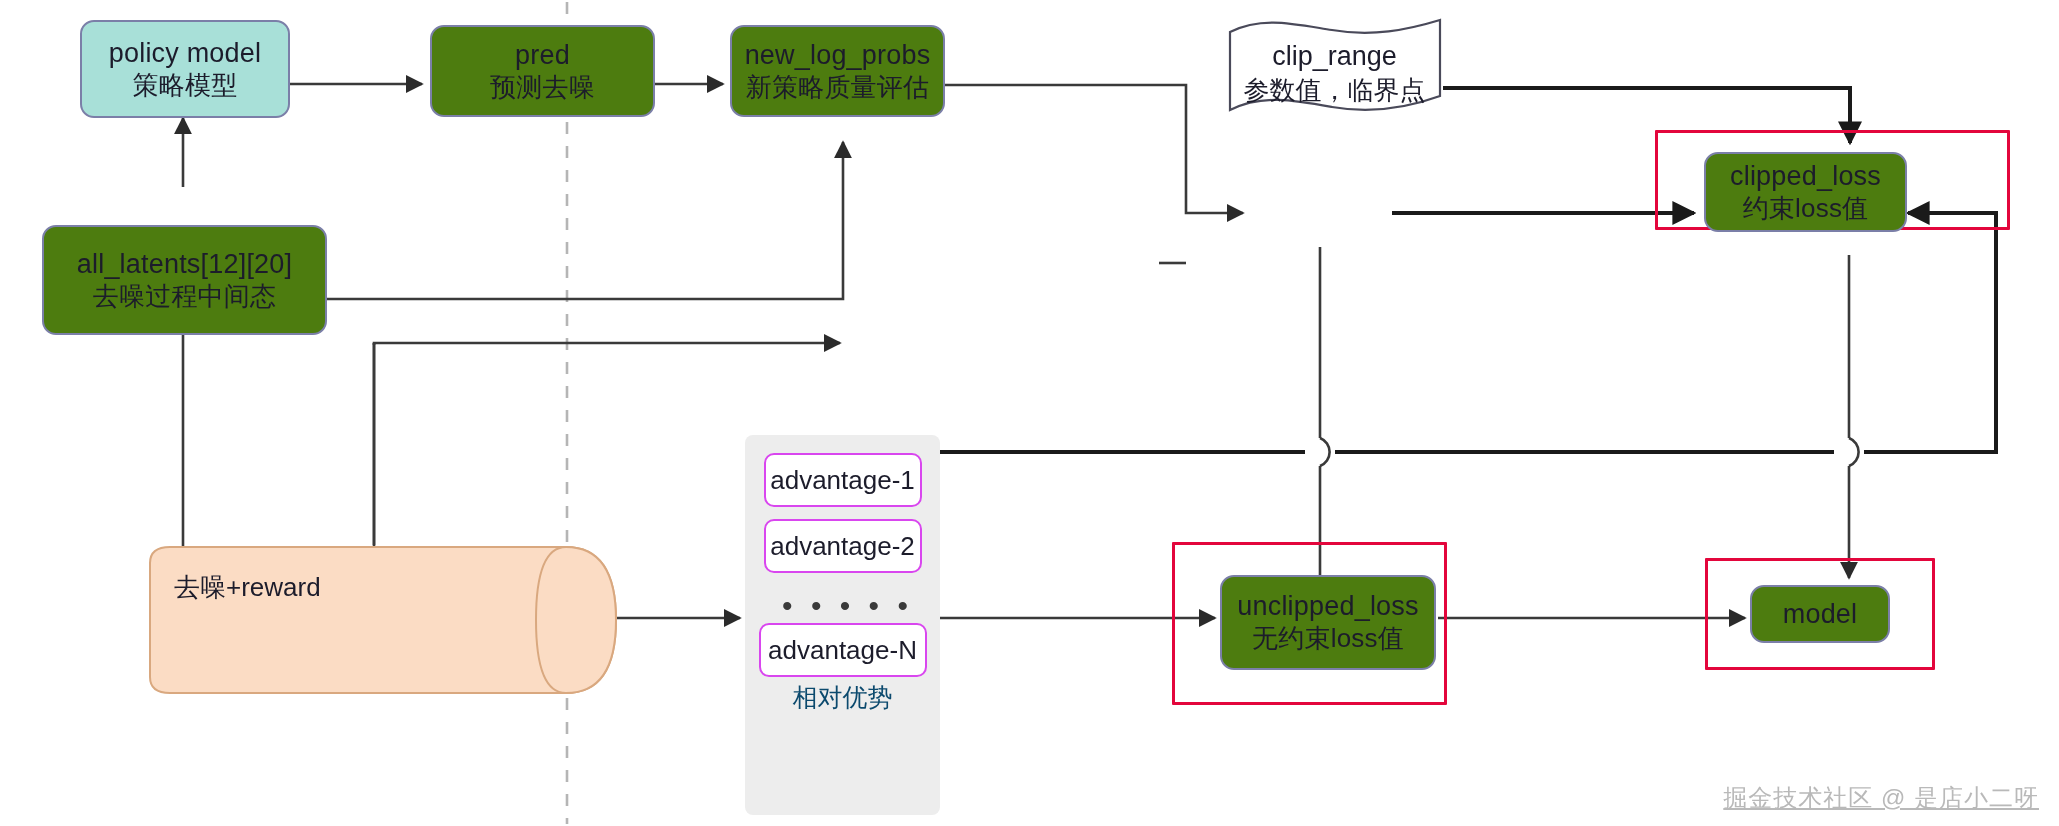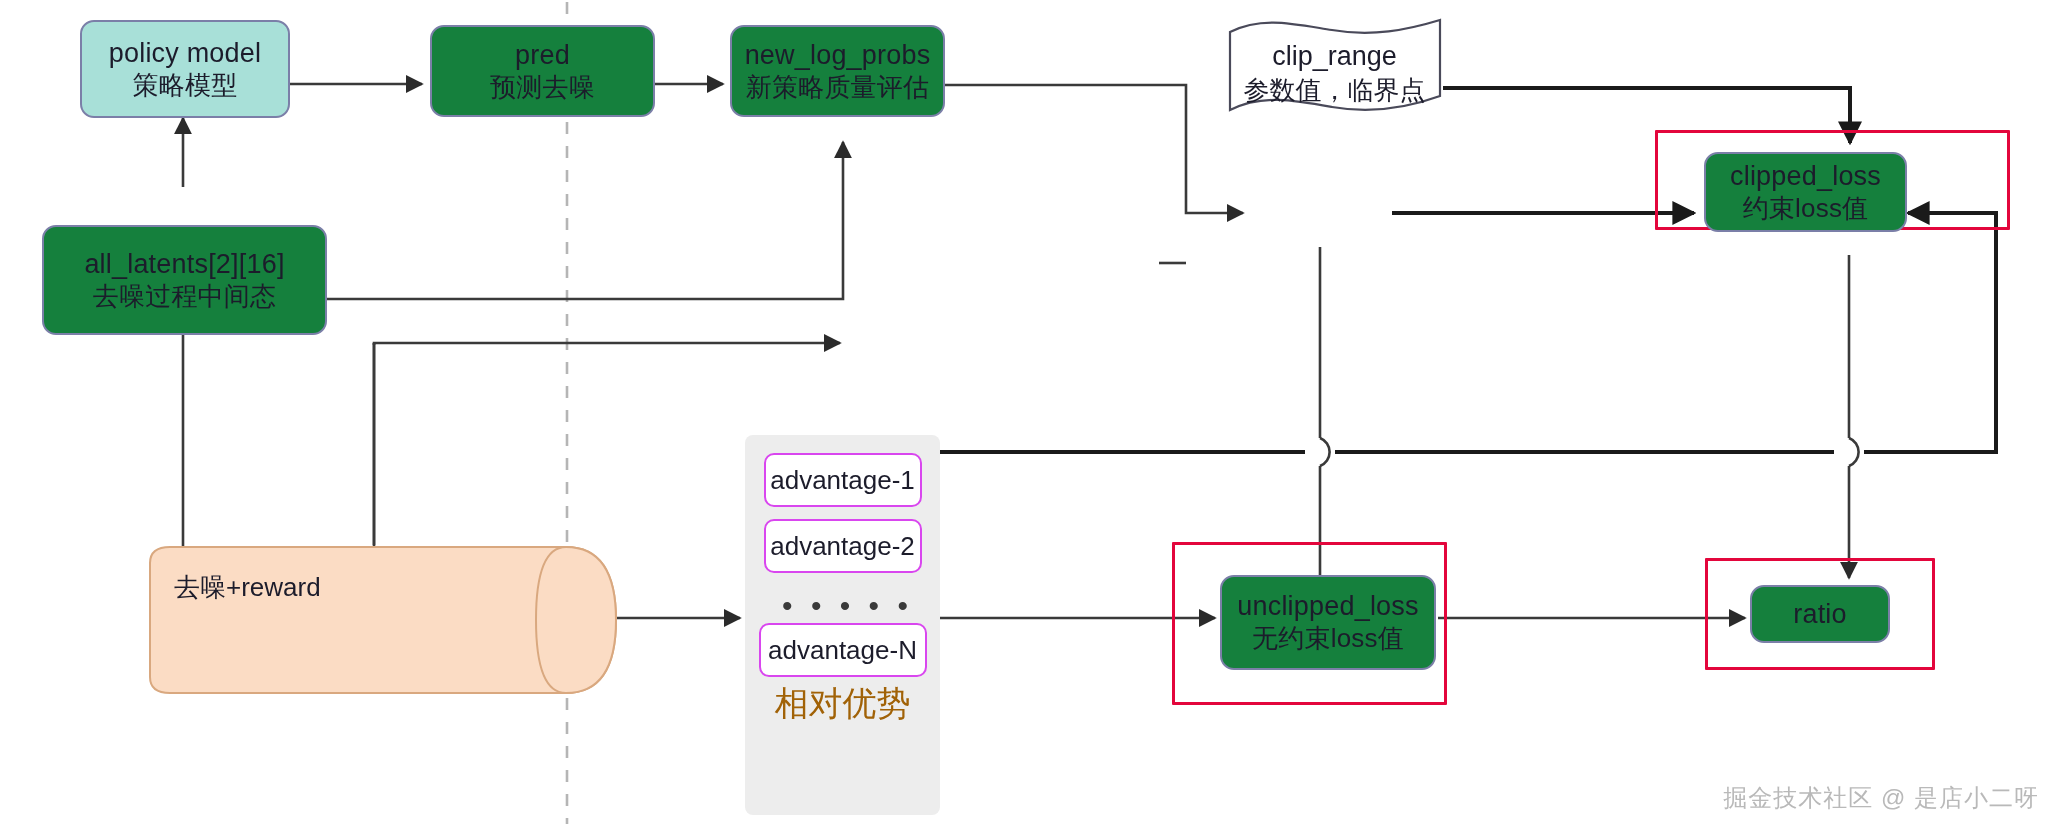--- a/index.html
+++ b/index.html
@@ -23,21 +23,21 @@
   .node{
     position:absolute;
     box-sizing:border-box;
     display:flex;
     flex-direction:column;
     align-items:center;
     justify-content:center;
     text-align:center;
     border:2px solid #7b7fa8;
     border-radius:14px;
-    background:#15803d;
+    background:#4d7c0f;
     color:#1c1c2b;
     line-height:1.22;
   }
   .node .l1{font-size:27px;letter-spacing:.2px;}
   .node .l2{font-size:26px;letter-spacing:.2px;}
   .node.green{background:#a8e0d8;border-color:#7b7fa8;}
   .redbox{
     position:absolute;
     box-sizing:border-box;
     border:3px solid #e3063c;
@@ -73,22 +73,22 @@
     line-height:1;
     height:34px;
     display:flex;
     align-items:center;
     justify-content:center;
     width:100%;
     padding-left:10px;
     box-sizing:border-box;
   }
   .adv-caption{
-    font-size:34px;
-    color:#a16207;
+    font-size:25px;
+    color:#0c4a6e;
     margin-top:4px;
   }
   .cyl{
     position:absolute;
   }
   .cyl-label{
     position:absolute;
     left:26px;
     top:26px;
     text-align:left;
@@ -112,20 +112,21 @@
   .banner-label .l1{font-size:27px;display:block;}
   .banner-label .l2{font-size:26px;display:block;}
   .watermark{
     position:absolute;
     right:20px;
     bottom:12px;
     font-size:24px;
     color:#b9b9b9;
     letter-spacing:1px;
     white-space:nowrap;
+    text-decoration:underline;
   }
 </style>
 </head>
 <body>
 
 <div id="canvas">
 
   <svg id="wires" viewBox="0 0 2059 826" xmlns="http://www.w3.org/2000/svg">
     <defs>
       <marker id="ah" viewBox="0 0 10 10" refX="9" refY="5" markerWidth="7" markerHeight="7" orient="auto-start-reverse">
@@ -209,21 +210,21 @@
     <span class="l1">pred</span>
     <span class="l2">预测去噪</span>
   </div>
 
   <div class="node" style="left:730px;top:25px;width:215px;height:92px;">
     <span class="l1">new_log_probs</span>
     <span class="l2">新策略质量评估</span>
   </div>
 
   <div class="node" style="left:42px;top:225px;width:285px;height:110px;">
-    <span class="l1">all_latents[2][16]</span>
+    <span class="l1">all_latents[12][20]</span>
     <span class="l2">去噪过程中间态</span>
   </div>
 
 
 
   <div class="banner" style="left:1222px;top:18px;width:225px;height:100px;">
     <svg width="225" height="100" viewBox="0 0 225 100" xmlns="http://www.w3.org/2000/svg">
       <path d="M 8 14
                C 40 -2, 72 6, 110 12
                C 150 19, 185 12, 218 2
@@ -245,21 +246,21 @@
   </div>
 
   <div class="redbox" style="left:1172px;top:542px;width:275px;height:163px;"></div>
   <div class="node" style="left:1220px;top:575px;width:216px;height:95px;">
     <span class="l1">unclipped_loss</span>
     <span class="l2">无约束loss值</span>
   </div>
 
   <div class="redbox" style="left:1705px;top:558px;width:230px;height:112px;"></div>
   <div class="node" style="left:1750px;top:585px;width:140px;height:58px;">
-    <span class="l1">ratio</span>
+    <span class="l1">model</span>
   </div>
 
   <div class="cyl" style="left:148px;top:545px;width:470px;height:150px;">
     <svg width="470" height="150" viewBox="0 0 470 150" xmlns="http://www.w3.org/2000/svg">
       <path d="M 2 18 Q 2 2 22 2 L 418 2 Q 468 2 468 75 Q 468 148 418 148 L 22 148 Q 2 148 2 132 Z" fill="#fbdcc4" stroke="#d9a87f" stroke-width="2"></path>
       <path d="M 418 2 Q 468 2 468 75 Q 468 148 418 148 Q 388 148 388 75 Q 388 2 418 2 Z" fill="#fbdcc4" stroke="#d9a87f" stroke-width="2"></path>
     </svg>
     <div class="cyl-label">
       <div class="l2">去噪+reward</div>
     </div>

